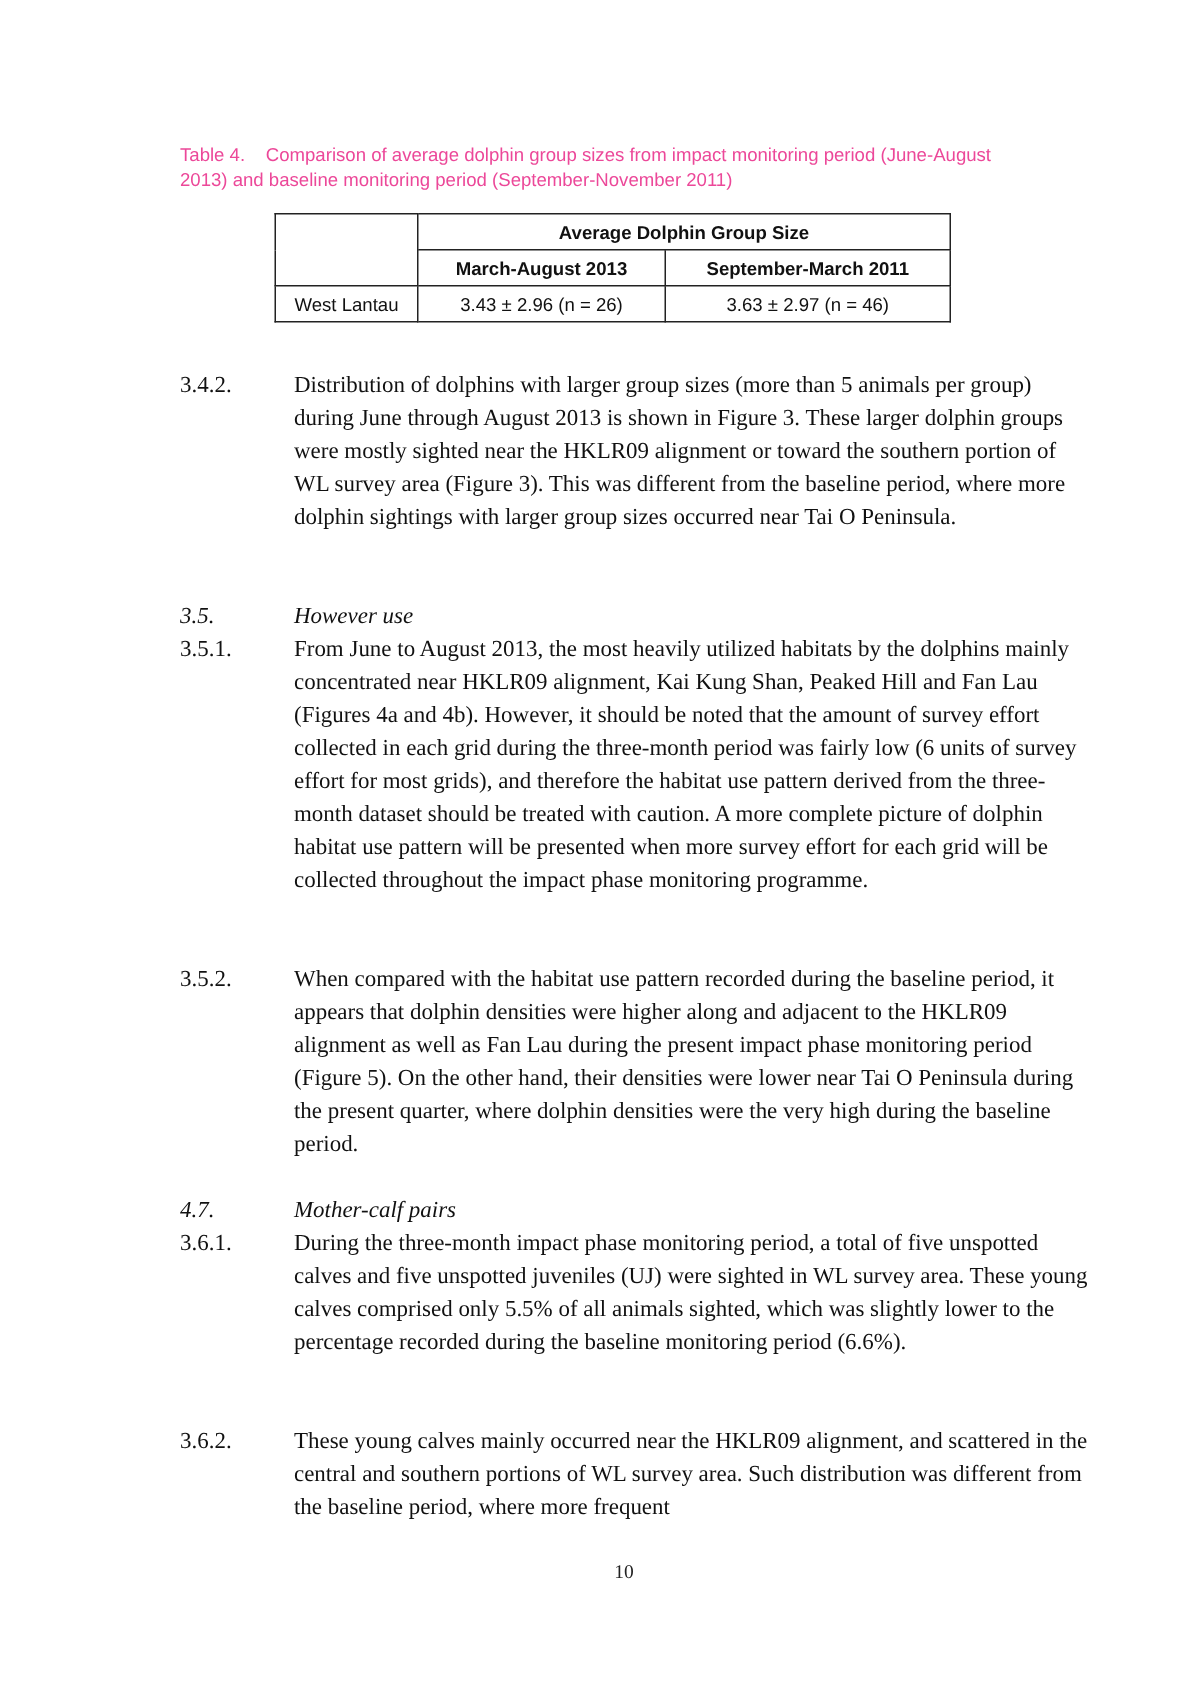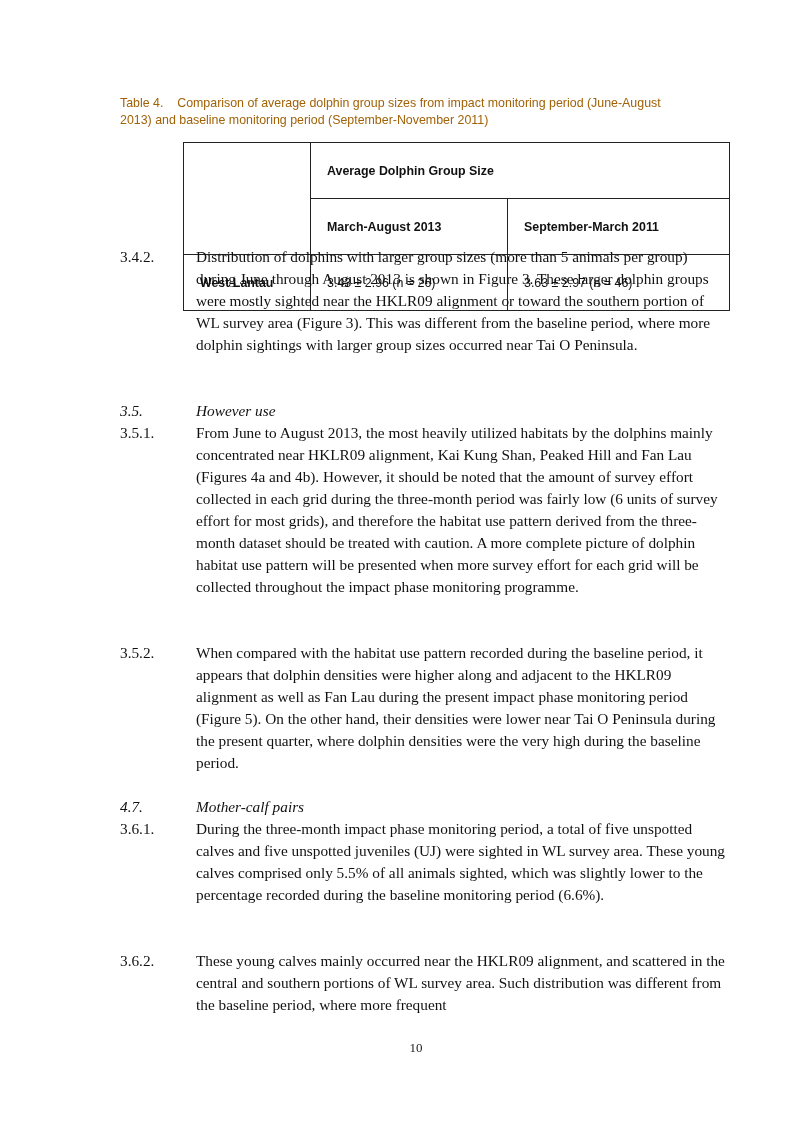--- a/index.html
+++ b/index.html
@@ -1,30 +1,30 @@
 <!DOCTYPE html>
 <html><head>
   <meta charset="utf-8">
   <style>
     html, body { margin: 0; padding: 0; background: #ffffff; }
     body { width: 794px; height: 1123px; position: relative; overflow: hidden; color: #111; }
     .caption {
       position: absolute; left: 120px; top: 95px; width: 560px;
-      font-family: "Liberation Sans", sans-serif; font-size: 12.4px; line-height: 17px; color: #a16207;
+      font-family: "Liberation Sans", sans-serif; font-size: 12.4px; line-height: 17px; color: #ec4899;
     }
     table.t4 {
       position: absolute; left: 183px; top: 142px; border-collapse: collapse;
       font-family: "Liberation Sans", sans-serif; font-size: 12.4px; color: #111;
     }
-    table.t4 td, table.t4 th { border: 1px solid #222; padding: 16px; text-align: left; height: 23px; }
+    table.t4 td, table.t4 th { border: 1px solid #222; padding: 0; text-align: center; height: 23px; }
     table.t4 th { font-weight: bold; }
     .c0 { width: 94px; }
     .c1 { width: 164px; }
     .c2 { width: 189px; }
-    .rowhead { font-weight: bold; text-align: center; }
+    .rowhead { font-weight: normal; text-align: center; }
     .para { position: absolute; font-family: "Liberation Serif", serif; font-size: 15.3px; line-height: 22px; color: #111; }
     .num { position: absolute; left: 120px; text-align: right; }
     .body { position: absolute; left: 196px; width: 530px; }
     .ital { font-style: italic; }
     .pagenum { position: absolute; left: 0; width: 794px; top: 1040px; text-align: center; font-family: "Liberation Serif", serif; font-size: 13px; color: #222; margin-left: 19px; }
   </style>
 </head>
 <body>
 
 <div class="caption">

